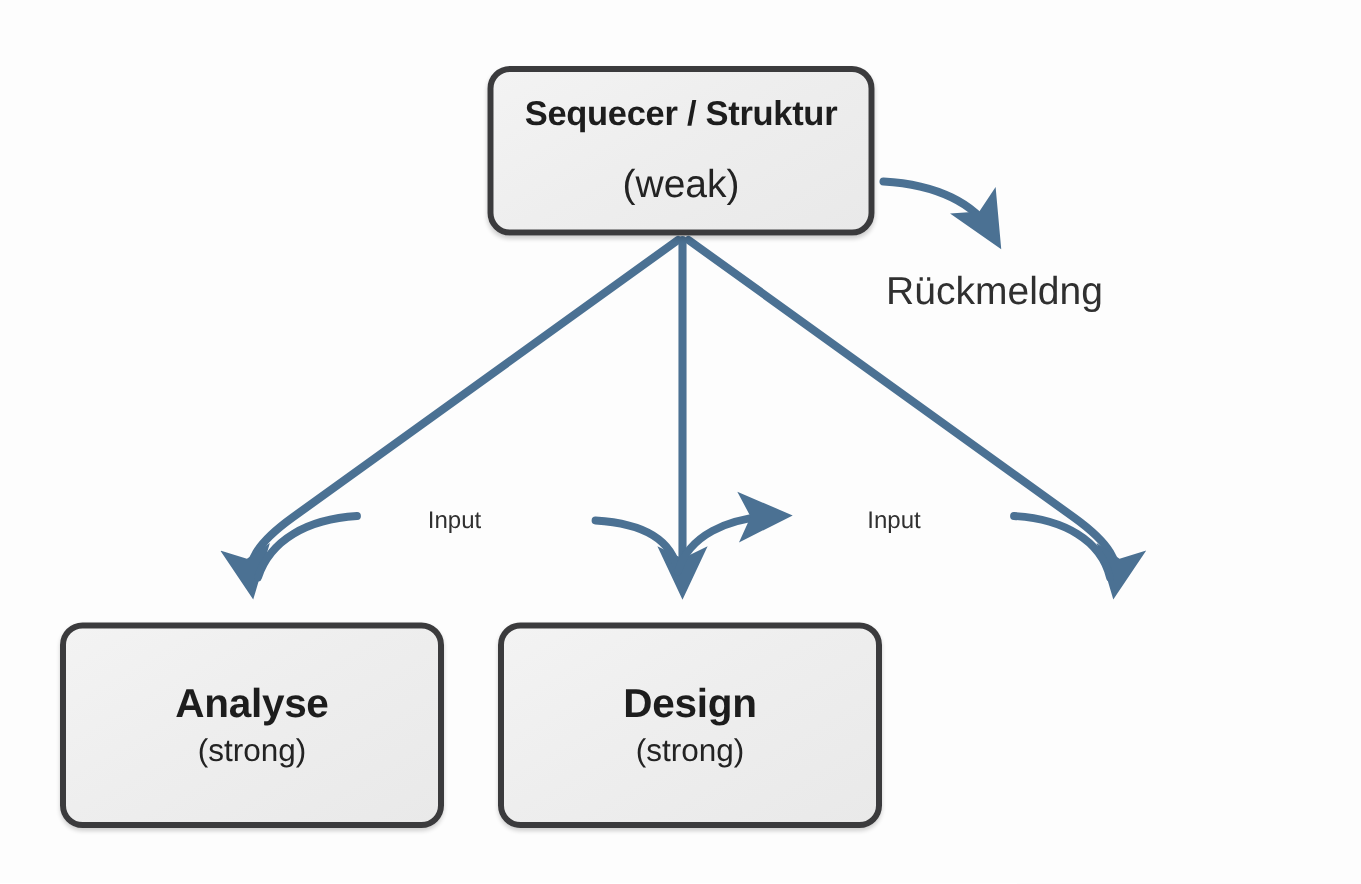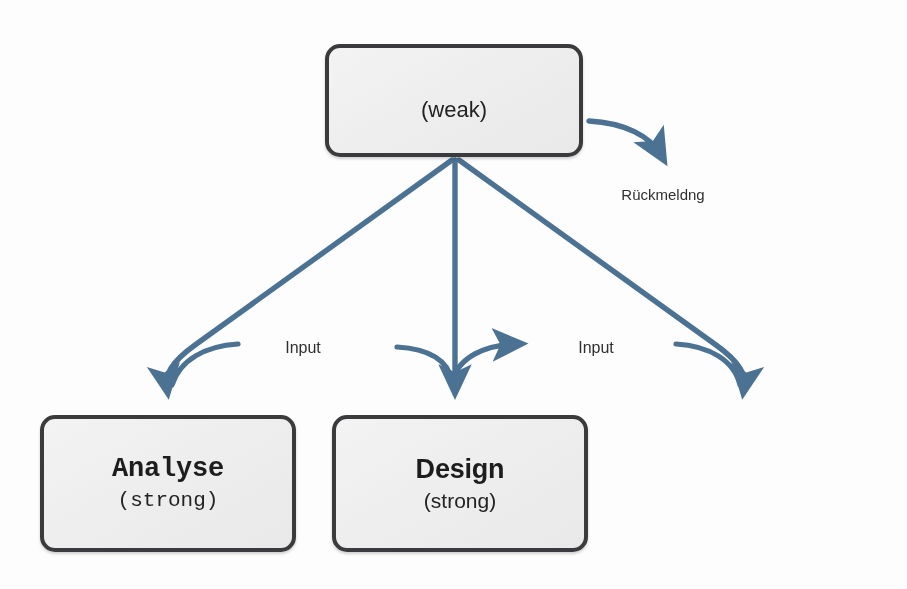--- a/index.html
+++ b/index.html
@@ -49,40 +49,40 @@
     line-height: 1.15;
     text-align: center;
   }
   #node-root {
     left: 325px;
     top: 44px;
     width: 258px;
     height: 113px;
   }
   #node-root .title { font-size: 23px; }
-  #node-root .sub { font-size: 22px; margin-top: 19px; }
+  #node-root .sub { font-size: 26px; margin-top: 19px; }
 
   .leaf { width: 256px; height: 137px; top: 415px; }
-  #node-analyse  { left: 40px; font-family: Liberation Mono, monospace; }
+  #node-analyse  { left: 40px; }
   #node-design   { left: 332px; }
   #node-adaption { left: 622px; }
   .leaf .title { font-size: 27px; }
   .leaf .sub { font-size: 21px; margin-top: 4px; text-align: right; }
 
   .edge-label {
     position: absolute;
     font-size: 16px;
     color: #303030;
     white-space: nowrap;
     transform: translate(-50%, -50%);
   }
   #label-rueckmeldng {
     left: 663px;
     top: 194px;
-    font-size: 15px;
+    font-size: 26px;
   }
   #label-input-1 { left: 303px; top: 348px; }
   #label-input-2 { left: 596px; top: 348px; }
 </style>
 </head>
 <body>
 
 <div id="canvas">
 
   <svg id="arrows" viewBox="0 0 907 589">
@@ -105,20 +105,21 @@
 
     <path d="M 238,344 C 205,346 180,360 172,385" fill="none" stroke="#4b7193" stroke-width="5.2" stroke-linecap="round"></path>
 
     <path d="M 397,347 C 430,349 448,360 452,381" fill="none" stroke="#4b7193" stroke-width="5.2" stroke-linecap="round"></path>
     <path d="M 452,381 C 459,357 485,345 516,344" fill="none" stroke="#4b7193" stroke-width="5.2" stroke-linecap="round" marker-end="url(#ah-sm)"></path>
 
     <path d="M 676,344 C 709,346 734,360 740,385" fill="none" stroke="#4b7193" stroke-width="5.2" stroke-linecap="round"></path>
   </svg>
 
   <div class="node" id="node-root">
+    <div class="title">Sequecer / Struktur</div>
     <div class="sub">(weak)</div>
   </div>
 
   <div class="node leaf" id="node-analyse">
     <div class="title">Analyse</div>
     <div class="sub">(strong)</div>
   </div>
 
   <div class="node leaf" id="node-design">
     <div class="title">Design</div>

